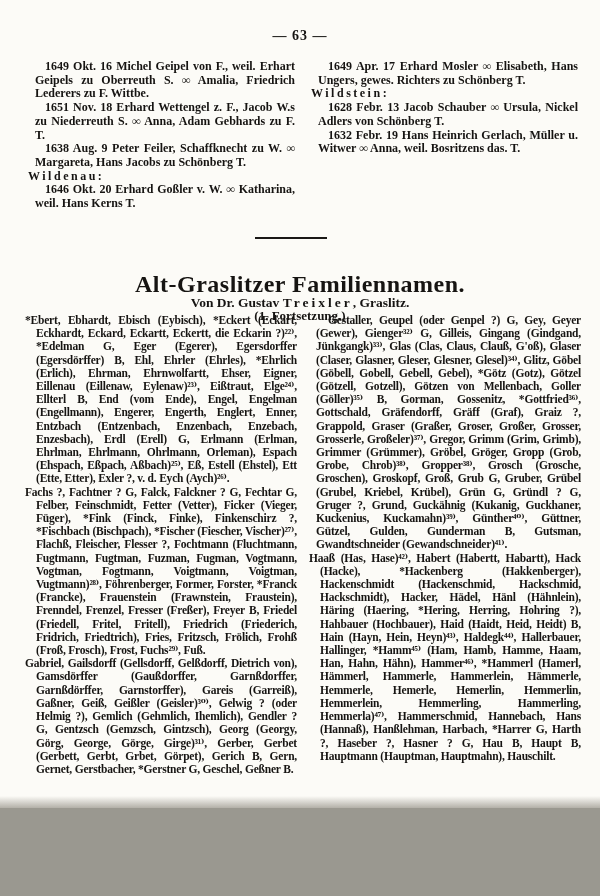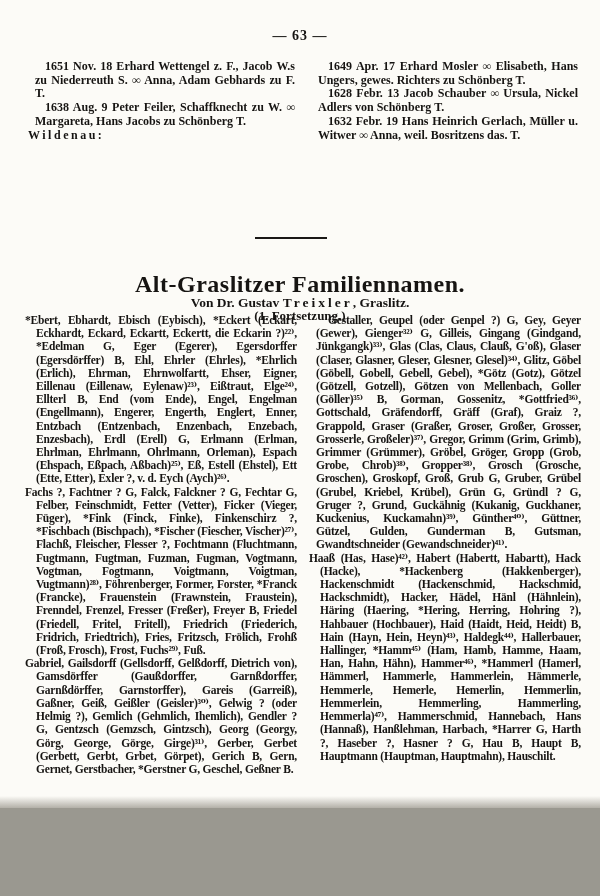--- a/index.html
+++ b/index.html
@@ -61,26 +61,29 @@
 </style>
 </head>
 <body>
 
 <div class="page">
 
   <div class="page-number">— 63 —</div>
 
   <div class="records">
     <div class="rec-col">
+      <p class="rec-entry">1649 Okt. 16 Michel Geipel von F., weil. Erhart Geipels zu Oberreuth S. ∞ Amalia, Friedrich Lederers zu F. Wittbe.</p>
       <p class="rec-entry">1651 Nov. 18 Erhard Wettengel z. F., Jacob W.s zu Niederreuth S. ∞ Anna, Adam Gebhards zu F. T.</p>
       <p class="rec-entry">1638 Aug. 9 Peter Feiler, Schaffknecht zu W. ∞ Margareta, Hans Jacobs zu Schönberg T.</p>
       <p class="rec-place">Wildenau:</p>
+      <p class="rec-entry">1646 Okt. 20 Erhard Goßler v. W. ∞ Katharina, weil. Hans Kerns T.</p>
     </div>
     <div class="rec-col">
       <p class="rec-entry">1649 Apr. 17 Erhard Mosler ∞ Elisabeth, Hans Ungers, gewes. Richters zu Schönberg T.</p>
+      <p class="rec-place">Wildstein:</p>
       <p class="rec-entry">1628 Febr. 13 Jacob Schauber ∞ Ursula, Nickel Adlers von Schönberg T.</p>
       <p class="rec-entry">1632 Febr. 19 Hans Heinrich Gerlach, Müller u. Witwer ∞ Anna, weil. Bosritzens das. T.</p>
     </div>
   </div>
 
   <div class="section-rule"></div>
 
   <div class="article-title">Alt-Graslitzer Familiennamen.</div>
 
   <div class="article-byline"><span>Von Dr. Gustav </span><span class="byline-name">Treixler</span><span>, Graslitz.</span></div>

